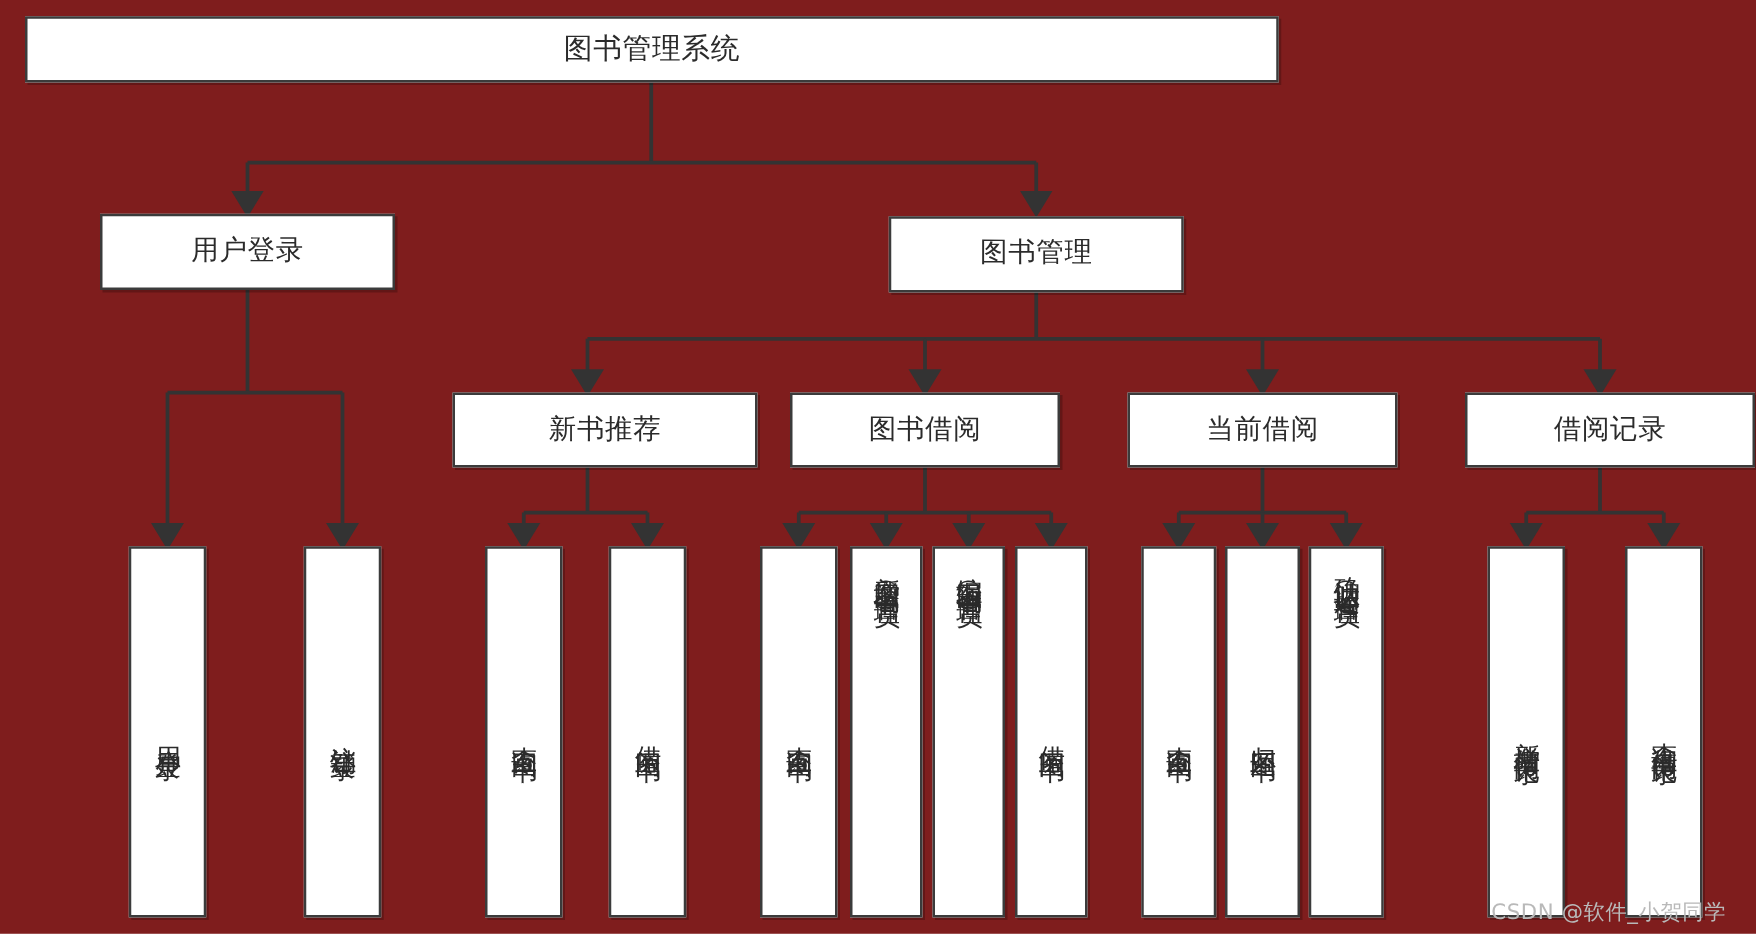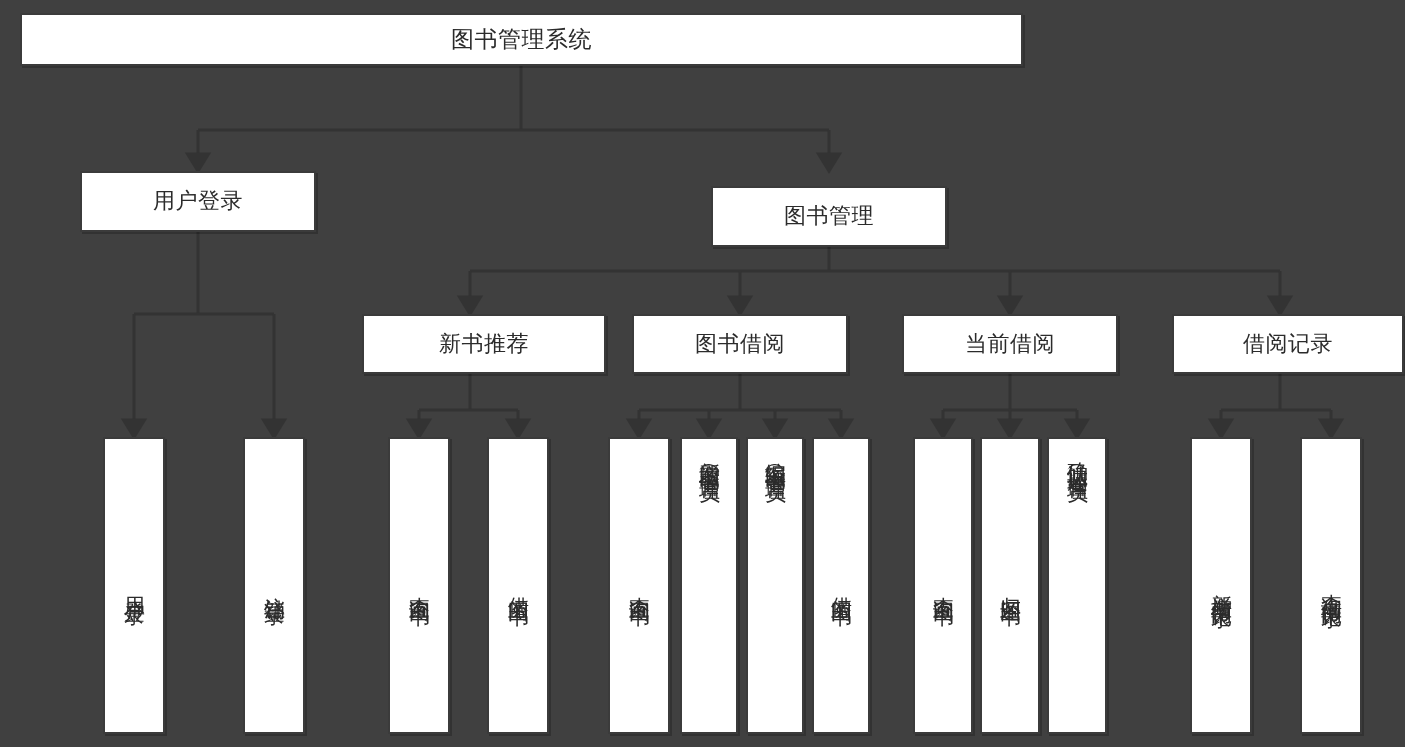--- a/index.html
+++ b/index.html
@@ -1,20 +1,20 @@
 <!DOCTYPE html>
 <html><head>
 <meta charset="utf-8">
 <style>
   html,body{margin:0;padding:0;background:#ffffff;}
   body{
     width:1405px;height:747px;overflow:hidden;
     font-family:"DejaVu Sans","Liberation Sans",sans-serif;
   }
-  #stage{position:relative;width:1405px;height:747px;background:#404040;text-decoration:underline;}
+  #stage{position:relative;width:1405px;height:747px;background:#7f1d1d;text-decoration:underline;}
   svg.wires{position:absolute;left:0;top:0;width:1405px;height:747px;}
 
   .node{
     position:absolute;
     box-sizing:border-box;
     background:#ffffff;
     border:2.5px solid #3b3b3b;
     box-shadow:2px 2px 0 rgba(0,0,0,0.22);
     display:flex;
     align-items:center;
@@ -104,21 +104,21 @@
       </g>
   </svg>
 
   <div class="node h root" id="node-root" style="left: 20px; top: 13px; width: 1003px; height: 53px;">
     <span class="lbl">图书管理系统</span>
   </div>
 
   <div class="node h" id="node-user-login" style="left: 80px; top: 171px; width: 236px; height: 61px;">
     <span class="lbl">用户登录</span>
   </div>
-  <div class="node h" id="node-book-manage" style="left: 711px; top: 186px; width: 236px; height: 61px;">
+  <div class="node h" id="node-book-manage" style="left: 711px; top: 173px; width: 236px; height: 61px;">
     <span class="lbl">图书管理</span>
   </div>
 
   <div class="node h" id="node-new-book-recommend" style="left: 362px; top: 314px; width: 244px; height: 60px;">
     <span class="lbl">新书推荐</span>
   </div>
   <div class="node h" id="node-current-borrow" style="left: 902px; top: 314px; width: 216px; height: 60px;">
     <span class="lbl">当前借阅</span>
   </div>
   <div class="node h" id="node-book-borrow" style="left: 632px; top: 314px; width: 216px; height: 60px;">
@@ -163,14 +163,15 @@
         <span class="lbl">确认归还（管理员）</span>
       </div>
       <div class="node v mid" style="left: 1190px; top: 437px; width: 62px; height: 297px;">
         <span class="lbl">新增借阅记录</span>
       </div>
       <div class="node v mid" style="left: 1300px; top: 437px; width: 62px; height: 297px;">
         <span class="lbl">查询借阅记录</span>
       </div>
     </div>
 
+  <div id="watermark" style="left: 1193px; top: 718px;">CSDN @软件_小贺同学</div>
 
 </div>
 
 </body></html>

